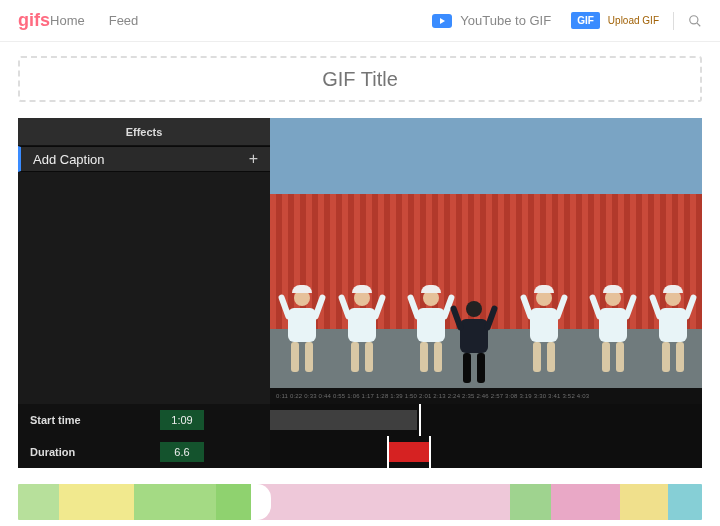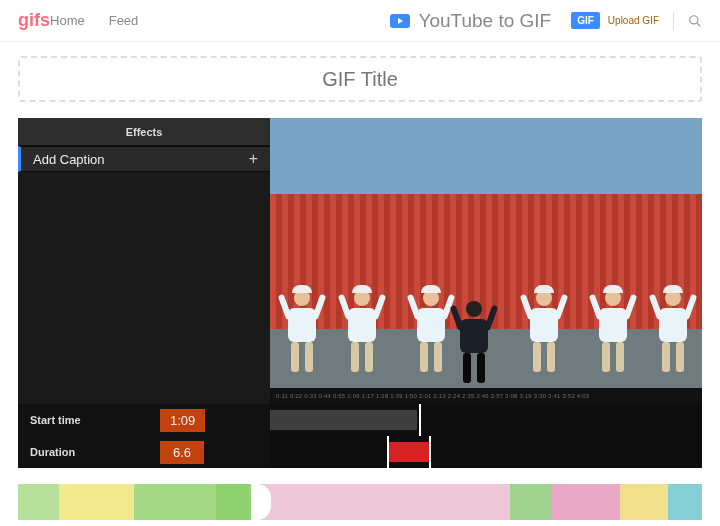--- a/index.html
+++ b/index.html
@@ -1,40 +1,40 @@
 <!DOCTYPE html>
 <html><head>
 <meta charset="utf-8">
 <style>
   *{box-sizing:border-box;margin:0;padding:0;font-family:-apple-system,BlinkMacSystemFont,"Segoe UI",Arial,sans-serif}
   body{background:#fff;width:720px;height:526px;overflow:hidden}
   .topbar{height:42px;display:flex;align-items:center;padding:0 18px;border-bottom:1px solid #eee}
   .logo{color:#ff6b81;font-weight:700;font-size:18px;}
   .nav-link{color:#888;font-size:13px;margin-right:24px;cursor:pointer}
   .spacer{flex:1}
-  .yt-btn{display:flex;align-items:center;color:#888;font-size:19px;cursor:pointer;margin-right:20px}
+  .yt-btn{display:flex;align-items:center;color:#888;font-size:13px;cursor:pointer;margin-right:20px}
   .yt-icon{width:20px;height:14px;background:#3a8cff;border-radius:3px;margin-right:8px;display:flex;align-items:center;justify-content:center}
   .yt-tri{width:0;height:0;border-left:5px solid #fff;border-top:3px solid transparent;border-bottom:3px solid transparent}
   .gif-badge{background:#3a8cff;color:#fff;font-size:10px;font-weight:700;padding:3px 6px;border-radius:2px;margin-right:8px}
   .upload-link{color:#a16207;font-size:10px;cursor:pointer}
   .divider{width:1px;height:18px;background:#ddd;margin:0 14px}
   .search-icon{width:14px;height:14px;cursor:pointer}
   .title-wrap{margin:14px 18px 10px;border:2px dashed #ddd;border-radius:3px;height:46px;display:flex;align-items:center;justify-content:center}
   .title-input{border:none;outline:none;font-size:20px;color:#bbb;text-align:center;background:transparent;width:100%}
   .editor{margin:16px 18px;display:flex;background:#000;height:350px;flex-direction:column}
   .editor-main{flex:1;display:flex;min-height:0}
   .sidebar{width:252px;background:#1a1a1a;display:flex;flex-direction:column}
   .effects-tab{height:28px;background:#2d2d2d;display:flex;align-items:center;justify-content:center;color:#ddd;font-size:11px;font-weight:600;border-bottom:1px solid #111}
   .add-caption{height:26px;background:#2a2a2a;border-left:3px solid #3a8cff;display:flex;align-items:center;padding:0 12px;color:#eee;font-size:13px;cursor:pointer;border-top:1px solid #0a0a0a;border-bottom:1px solid #0a0a0a}
   .plus{margin-left:auto;font-size:16px;color:#ccc}
   .sidebar-fill{flex:1;background:#1a1a1a}
   .time-rows{background:#111}
   .time-row{display:flex;align-items:center;height:32px;padding:0 12px}
   .time-label{color:#ddd;font-size:11px;font-weight:600;width:130px}
-  .time-val{background:#c2410c;color:#eee;font-size:13px;padding:4px 10px;min-width:44px;text-align:center}
+  .time-val{background:#14532d;color:#eee;font-size:11px;padding:4px 10px;min-width:44px;text-align:center}
   .preview{flex:1;display:flex;flex-direction:column;background:#000}
   .video{flex:1;overflow:hidden;position:relative}
   .container-bg{position:absolute;inset:0;background:linear-gradient(180deg,#7aa4c4 0%,#7aa4c4 28%,#c94a3a 28%,#b83d2f 78%,#6b7a7e 78%,#6b7a7e 100%)}
   .corrug{position:absolute;left:0;right:0;top:28%;height:50%;background:repeating-linear-gradient(90deg,#c94a3a 0 6px,#b2392b 6px 12px)}
   .floor{position:absolute;left:0;right:0;bottom:0;height:22%;background:#707b7d}
   .dancers{position:absolute;inset:0}
   .dancer{position:absolute;bottom:6%;width:46px}
   .d1{left:2%}.d2{left:16%}.d3{left:32%}.d4{left:42%;bottom:2%}.d5{left:58%}.d6{left:74%}.d7{left:88%}
   .head{width:16px;height:16px;border-radius:50%;background:#e6c19a;margin:0 auto}
   .hat{width:20px;height:8px;background:#eee;border-radius:8px 8px 0 0;margin:0 auto;margin-bottom:-3px;position:relative;z-index:2}

